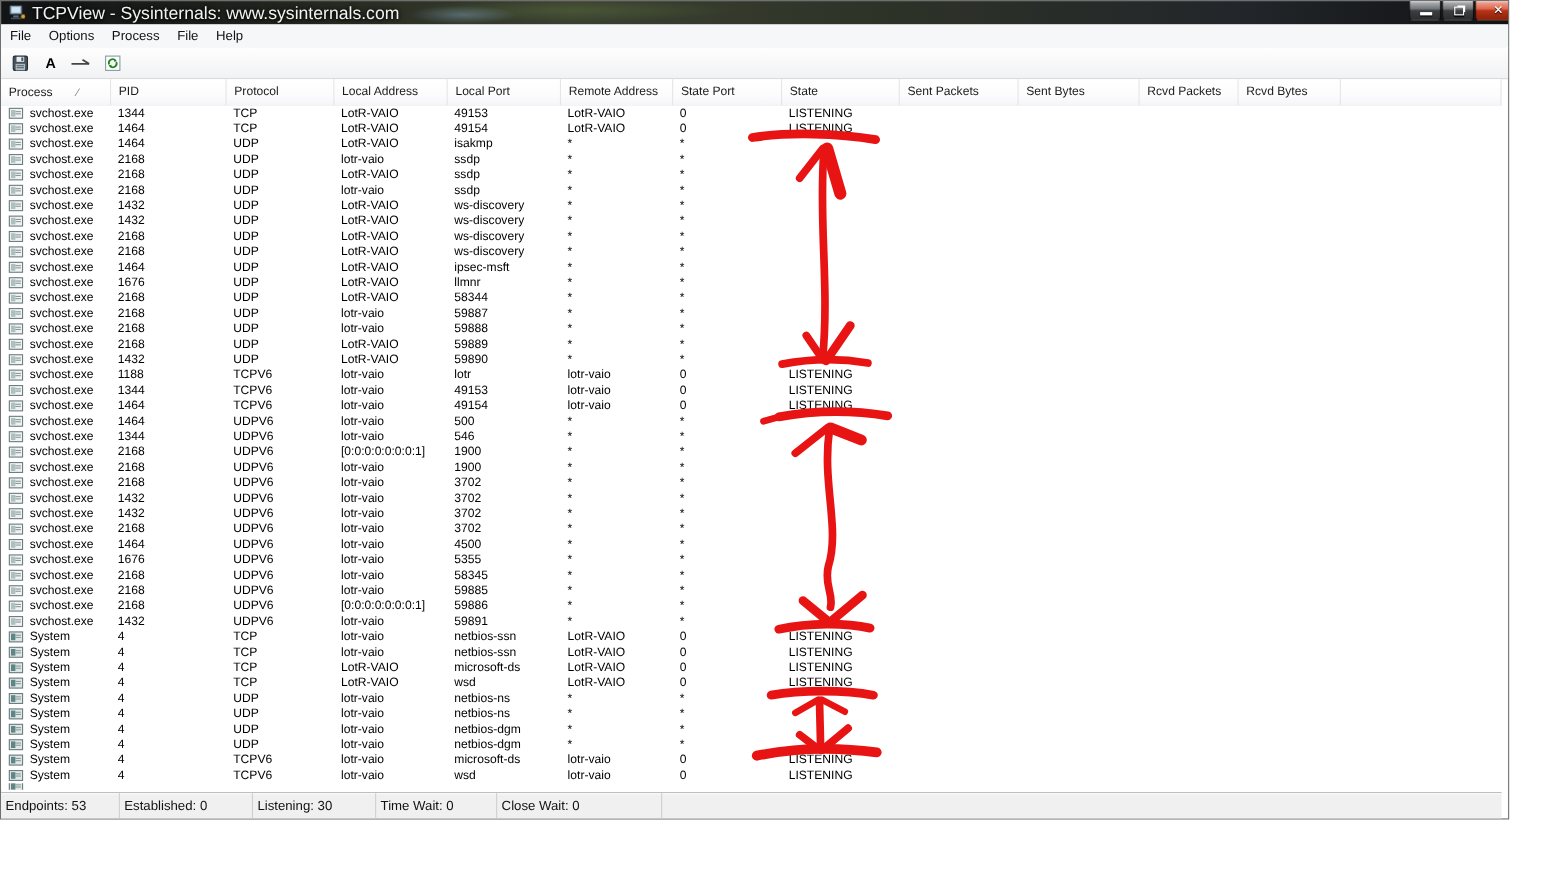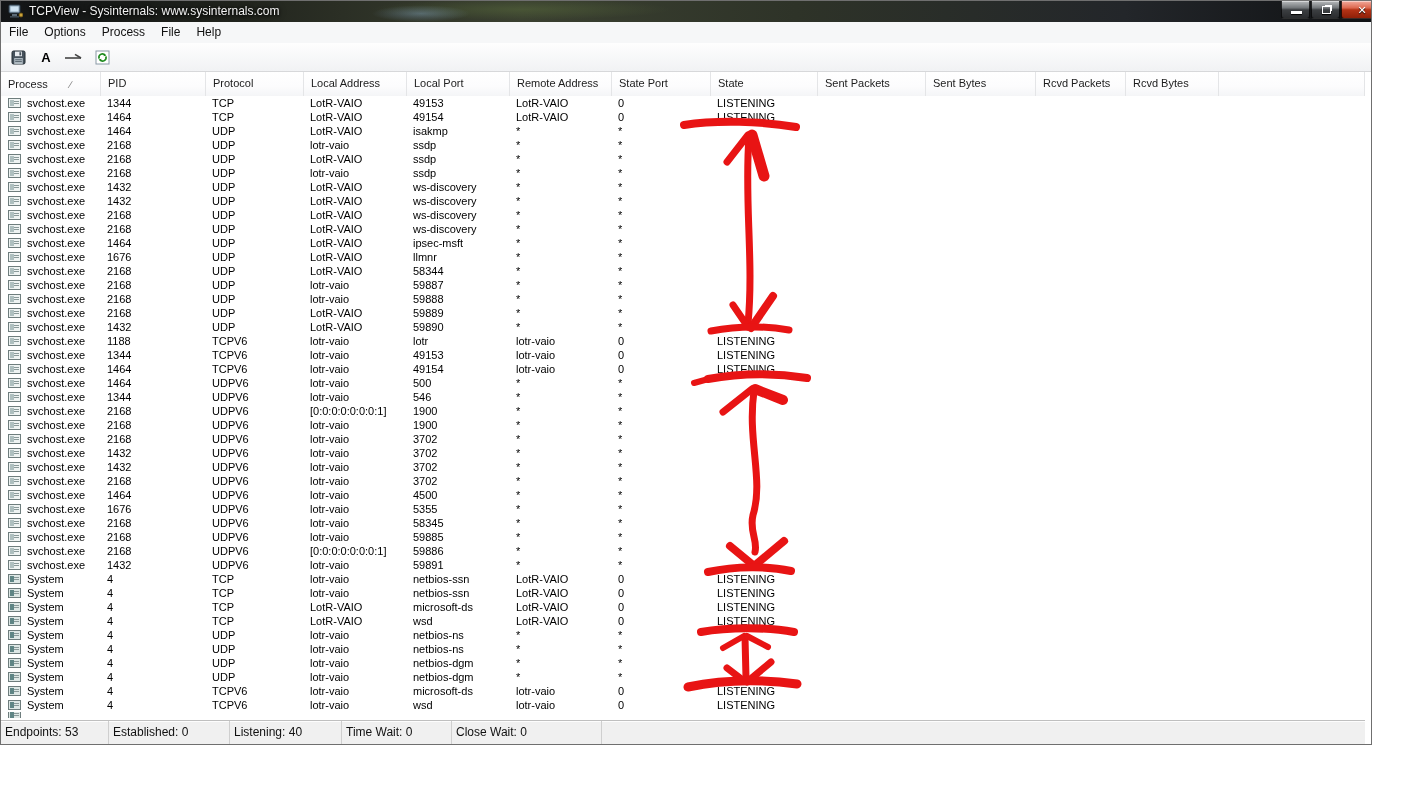--- a/index.html
+++ b/index.html
@@ -11,21 +11,21 @@
        border:1px solid #6f6f6f;box-sizing:border-box;}
 
   
   .titlebar{position:absolute;left:0;top:0;width:100%;height:21px;overflow:hidden;
     background:
       radial-gradient(ellipse 70px 12px at 420px 60%, rgba(150,190,230,0.35), rgba(0,0,0,0) 70%),
       radial-gradient(ellipse 200px 14px at 520px 40%, rgba(90,110,60,0.45), rgba(0,0,0,0) 75%),
       linear-gradient(90deg,#121416 0%,#23261f 18%,#3a4030 38%,#2e3328 58%,#23262a 82%,#101214 100%);
     border-bottom:1px solid #050505;color:#fff;}
   .titlebar .appico{position:absolute;left:7px;top:3px;width:15px;height:14px;}
-  .title-text{position:absolute;left:28px;top:3px;font-size:12px;color:#f2f2f2;
+  .title-text{position:absolute;left:28px;top:3px;font-size:16px;color:#f2f2f2;
     text-shadow:0 1px 3px #000,0 0 6px rgba(0,0,0,.8);white-space:nowrap;}
   .caption-btns{position:absolute;right:-12px;top:0;display:flex;}
   .cap{width:29px;height:18px;border:1px solid rgba(0,0,0,.75);border-top:none;box-sizing:border-box;
        border-radius:0 0 3px 3px;margin-left:1px;position:relative;
        background:linear-gradient(#b9bcbe 0%,#73777a 40%,#3c3f42 52%,#2a2c2e 100%);
        box-shadow:inset 0 1px 0 rgba(255,255,255,.45);}
   .cap.close{width:42px;background:linear-gradient(#f2ab9d 0%,#dd6950 40%,#b43316 52%,#8f2008 100%);}
   .cap .glyph{position:absolute;left:50%;top:50%;transform:translate(-50%,-50%);
        color:#fff;font-size:11px;line-height:11px;text-shadow:0 1px 1px #000;}
   .cap .minbar{position:absolute;left:9px;top:10px;width:11px;height:3px;background:#fff;
@@ -971,21 +971,21 @@
         <div class="cell c10"></div>
         <div class="cell c11"></div>
         <div class="cell c12"></div>
         <div class="cell c13"></div>
       </div>
     </div>
 
   <div class="statusbar" id="statusbar">
       <div class="seg s1">Endpoints: 53</div>
       <div class="seg s2">Established: 0</div>
-      <div class="seg s3">Listening: 40</div>
+      <div class="seg s3">Listening: 30</div>
       <div class="seg s4">Time Wait: 0</div>
       <div class="seg s5">Close Wait: 0</div>
       <div class="seg sfill"></div>
     </div>
 </div>
 
 <svg class="overlay" width="1415" height="791" viewBox="0 0 1415 791" id="anno">
   <g fill="none" stroke-linecap="round" stroke-linejoin="round">
 
     <path d="M684,125 C716,120 762,121 796,127" stroke-width="8" stroke="#e81414"></path>

